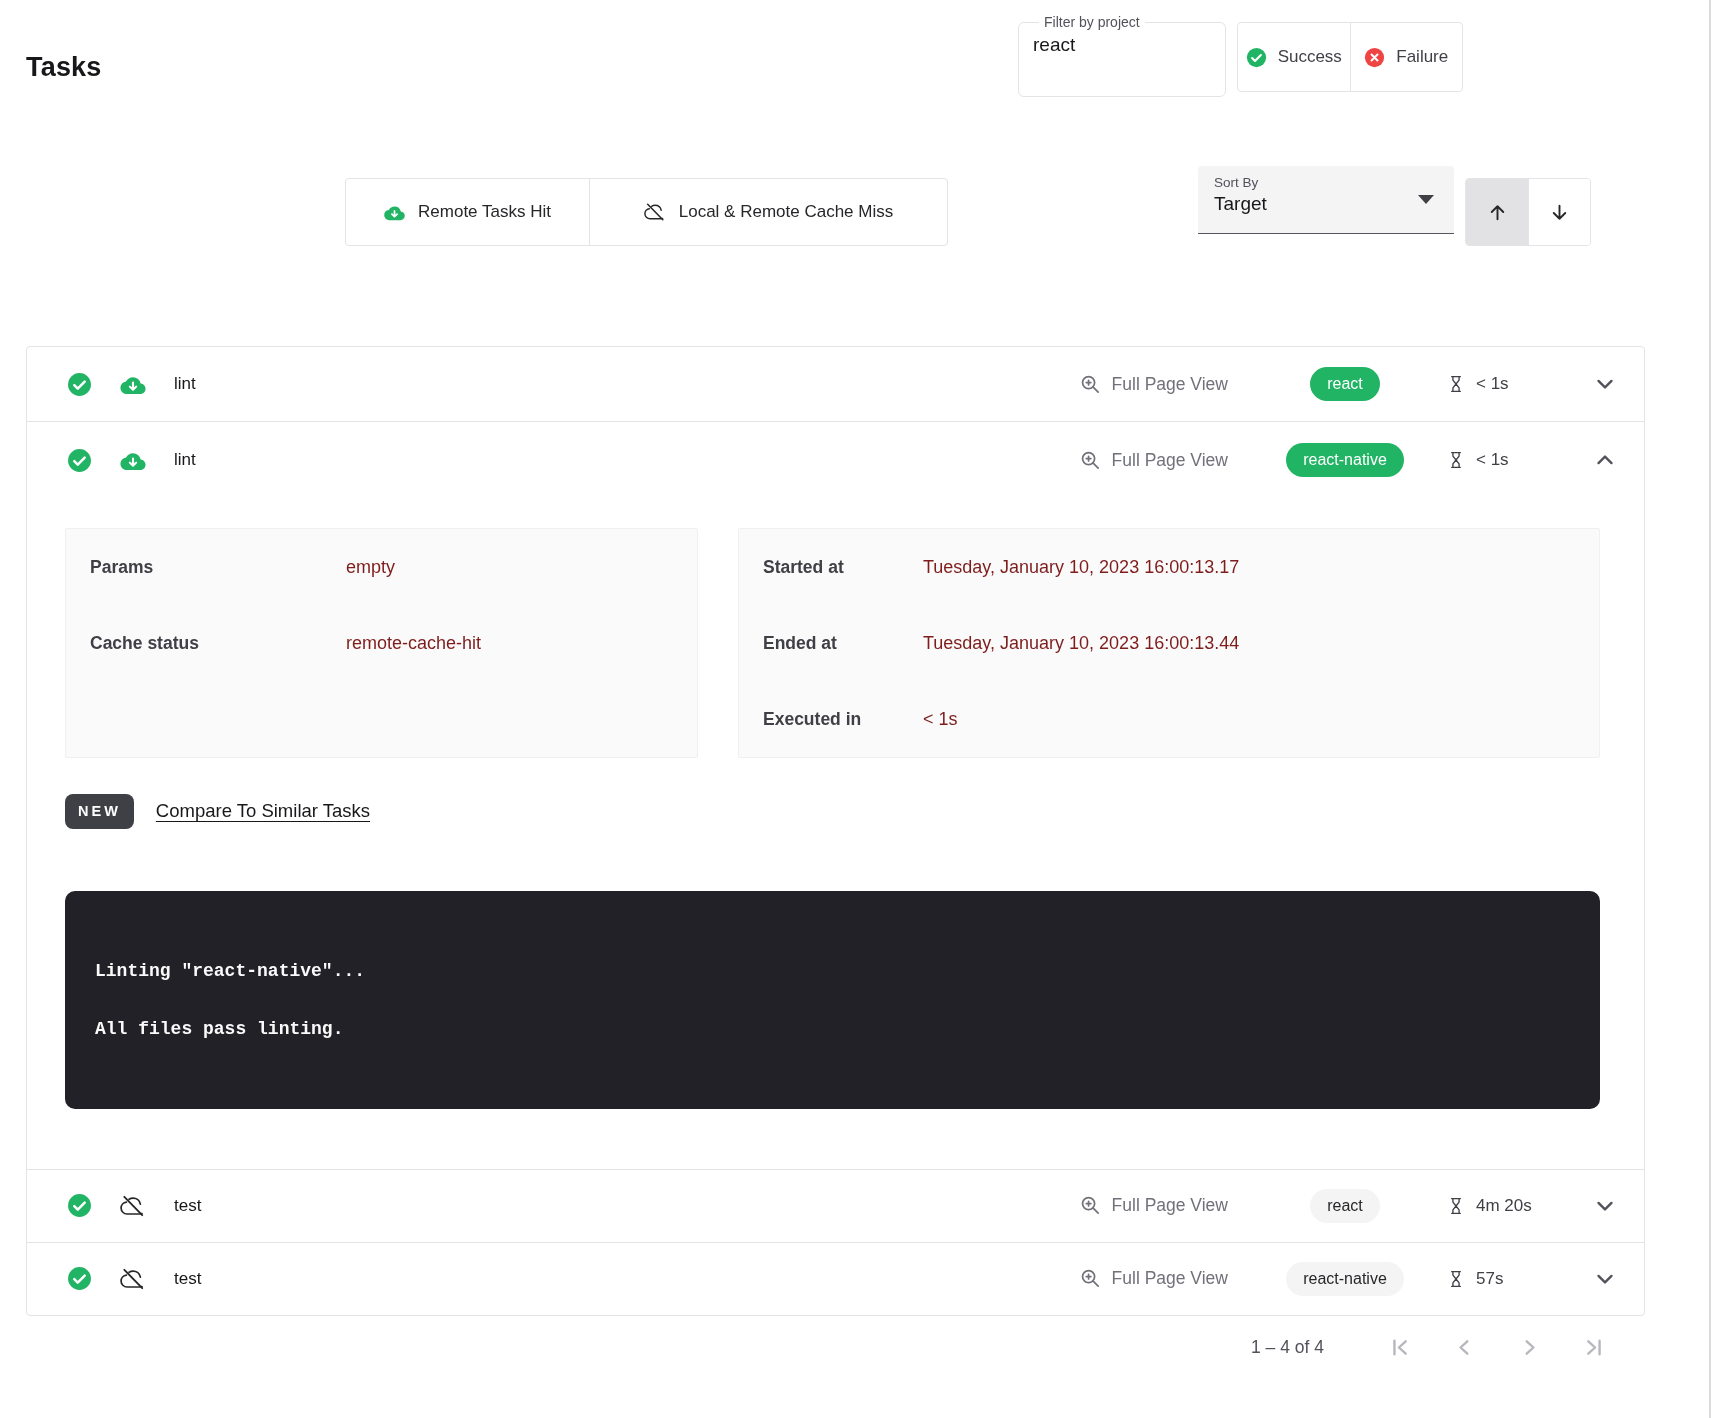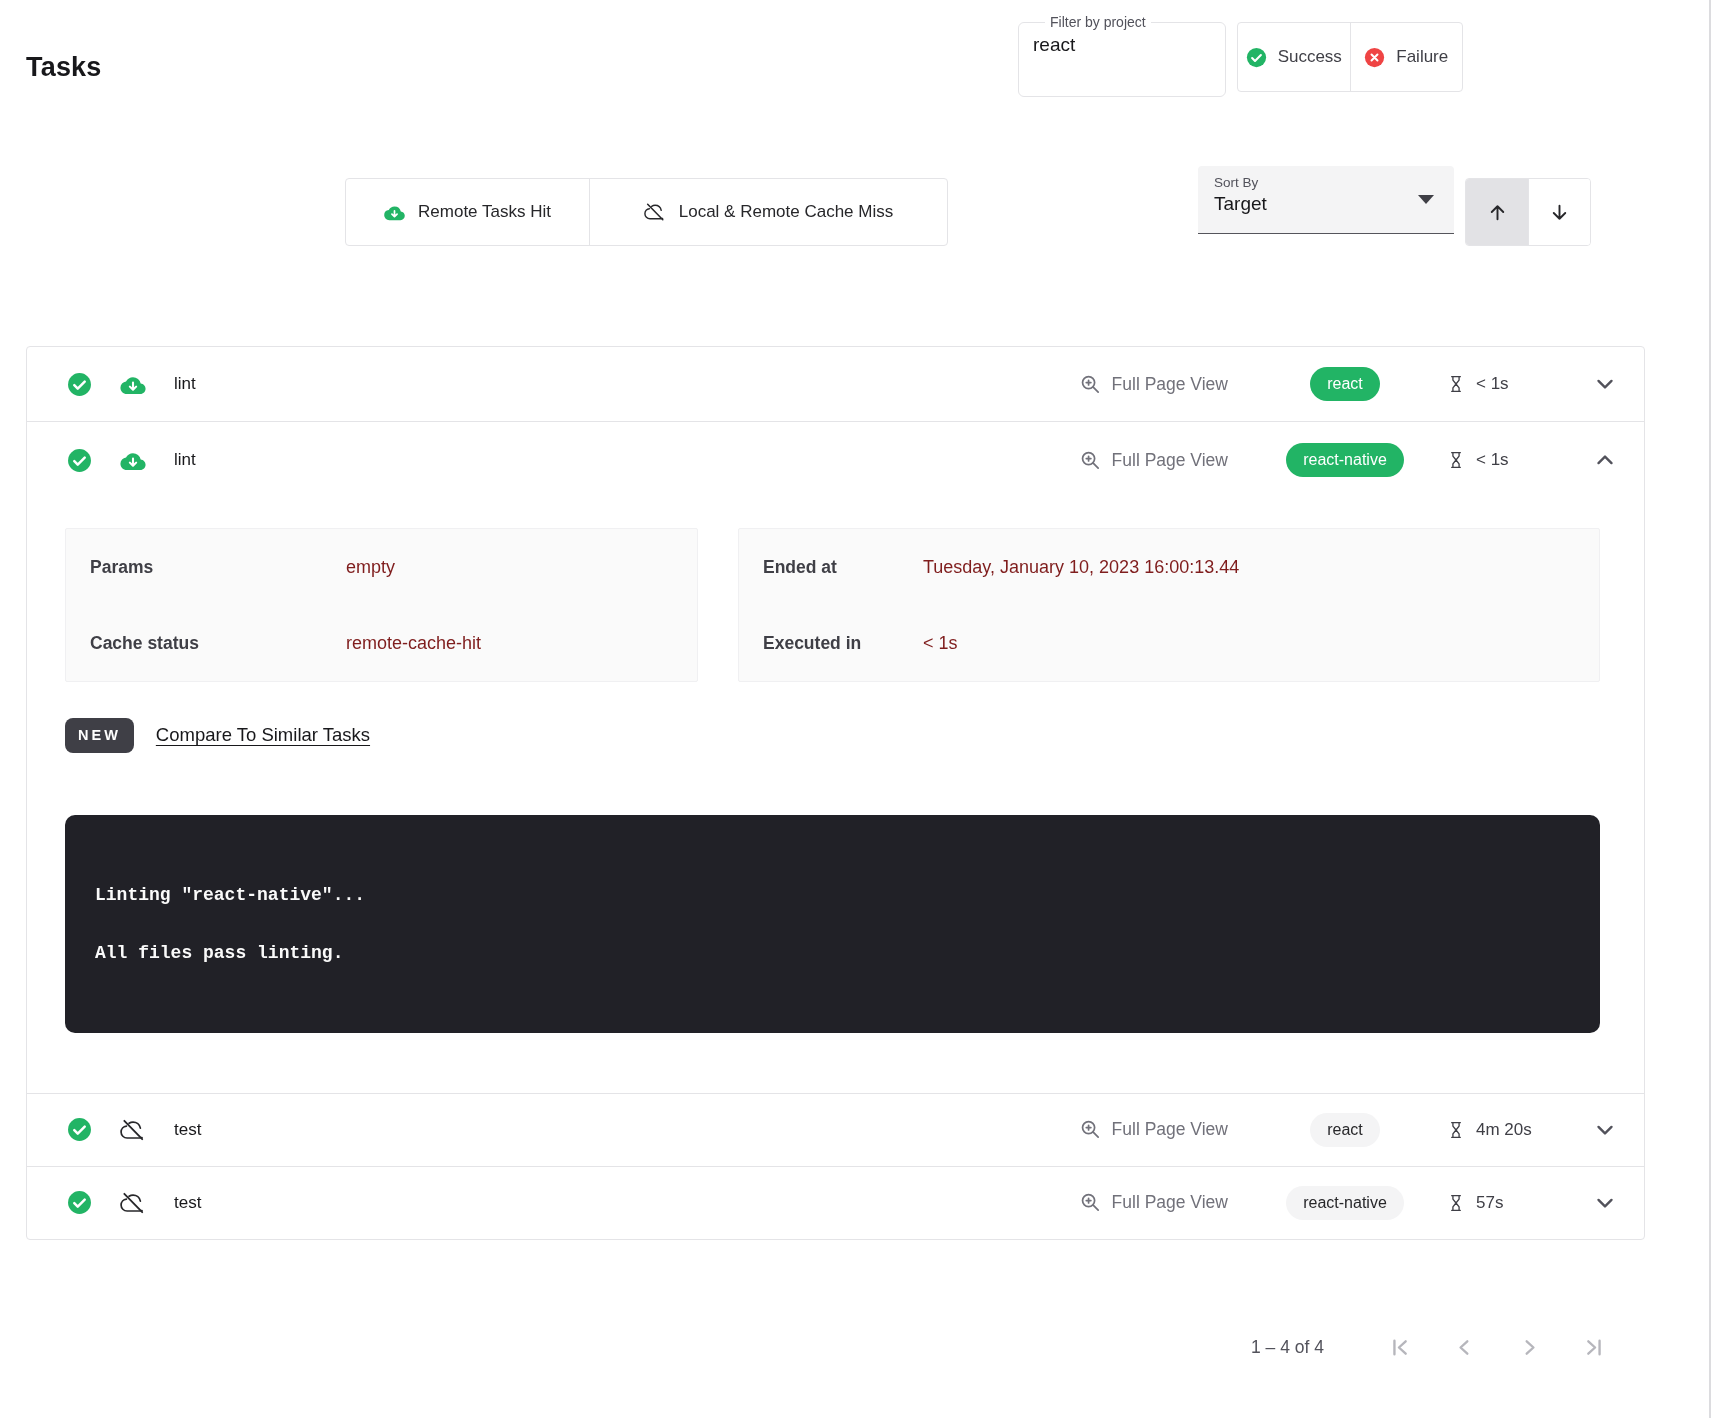--- a/index.html
+++ b/index.html
@@ -11,21 +11,21 @@
   }
   .abs { position:absolute; }
 
   
   .page-title { left:26px; top:34px; font-size:27px; font-weight:700; letter-spacing:.2px; }
 
   .filter-field {
     left:1018px; top:14px; width:208px; height:83px;
     border:1px solid #e4e4e7; border-radius:6px; margin:0; padding:0 12px 0 12px;
   }
-  .filter-field legend { font-size:14px; color:#52525b; padding:0 5px; margin-left:14px; }
+  .filter-field legend { font-size:14px; color:#52525b; padding:0 5px; margin-left:8px; }
   .filter-field input {
     border:none; outline:none; background:transparent; width:100%;
     font-size:19px; color:#18181b; padding:4px 2px 10px 2px;
     font-family:"Liberation Sans", sans-serif;
   }
 
   .status-group {
     left:1237px; top:22px; width:226px; height:70px; display:flex;
     border:1px solid #e4e4e7; border-radius:4px; background:#fff;
   }
@@ -352,20 +352,24 @@
           <span class="plabel">Params</span>
           <span class="pvalue">empty</span>
         </div>
         <div class="panel-row">
           <span class="plabel">Cache status</span>
           <span class="pvalue">remote-cache-hit</span>
         </div>
       </div>
       <div class="panel pr">
         <div class="panel-row">
+          <span class="plabel">Started at</span>
+          <span class="pvalue">Tuesday, January 10, 2023 16:00:13.17</span>
+        </div>
+        <div class="panel-row">
           <span class="plabel">Ended at</span>
           <span class="pvalue">Tuesday, January 10, 2023 16:00:13.44</span>
         </div>
         <div class="panel-row">
           <span class="plabel">Executed in</span>
           <span class="pvalue">&lt; 1s</span>
         </div>
       </div>
     </div>
 

